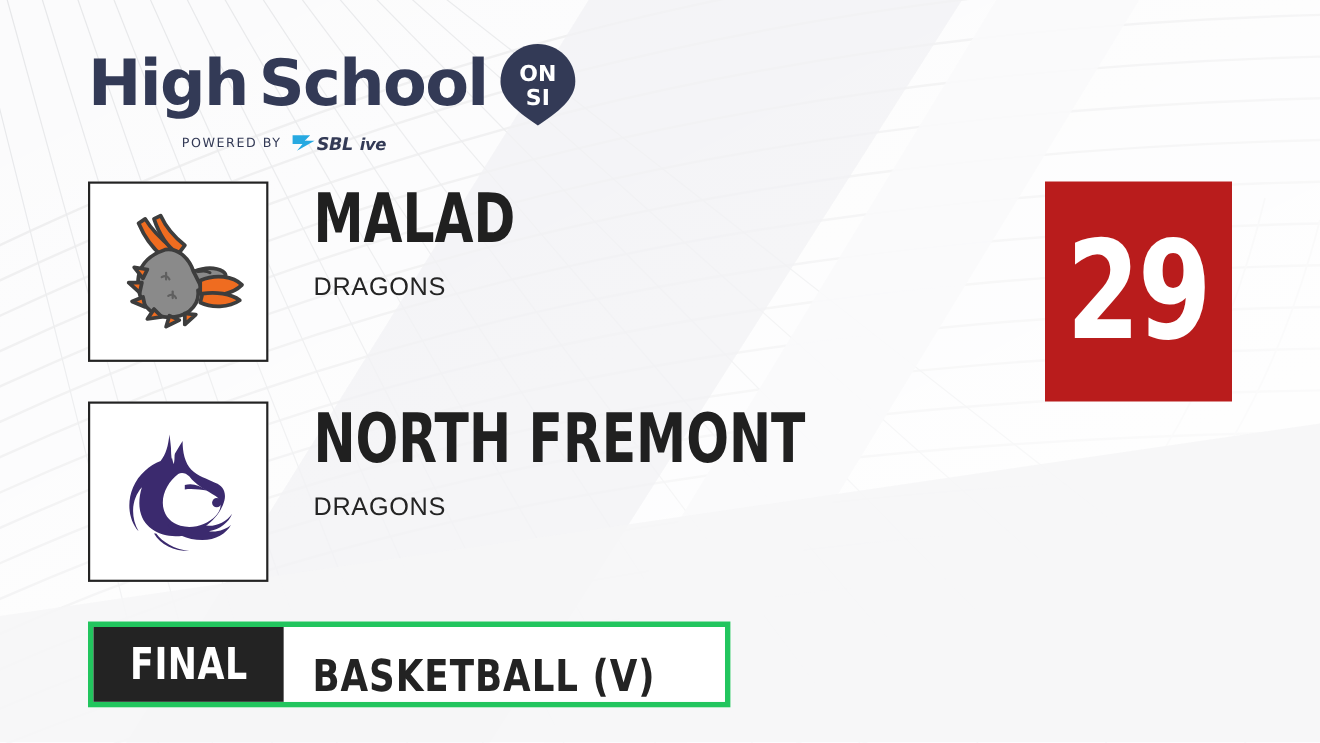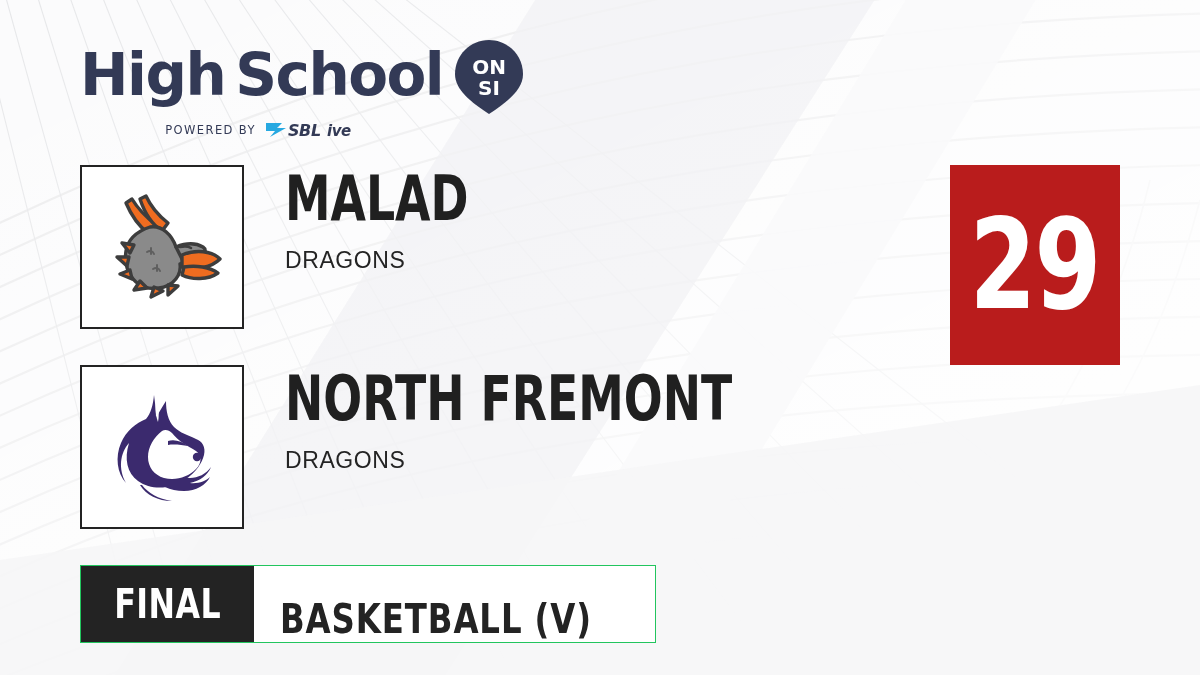--- a/index.html
+++ b/index.html
@@ -150,21 +150,21 @@
 
   
   .status-bar {
     position: absolute;
     left: 80px;
     top: 565px;
     height: 78px;
     display: flex;
     align-items: stretch;
     z-index: 5;
-    border: 1px solid #22c55e;
+    border: 5px solid #22c55e;
     background: #ffffff;
     box-sizing: border-box;
   }
   .status-state {
     background: #232323;
     color: #ffffff;
     display: flex;
     align-items: center;
     justify-content: center;
     padding: 0 26px;

